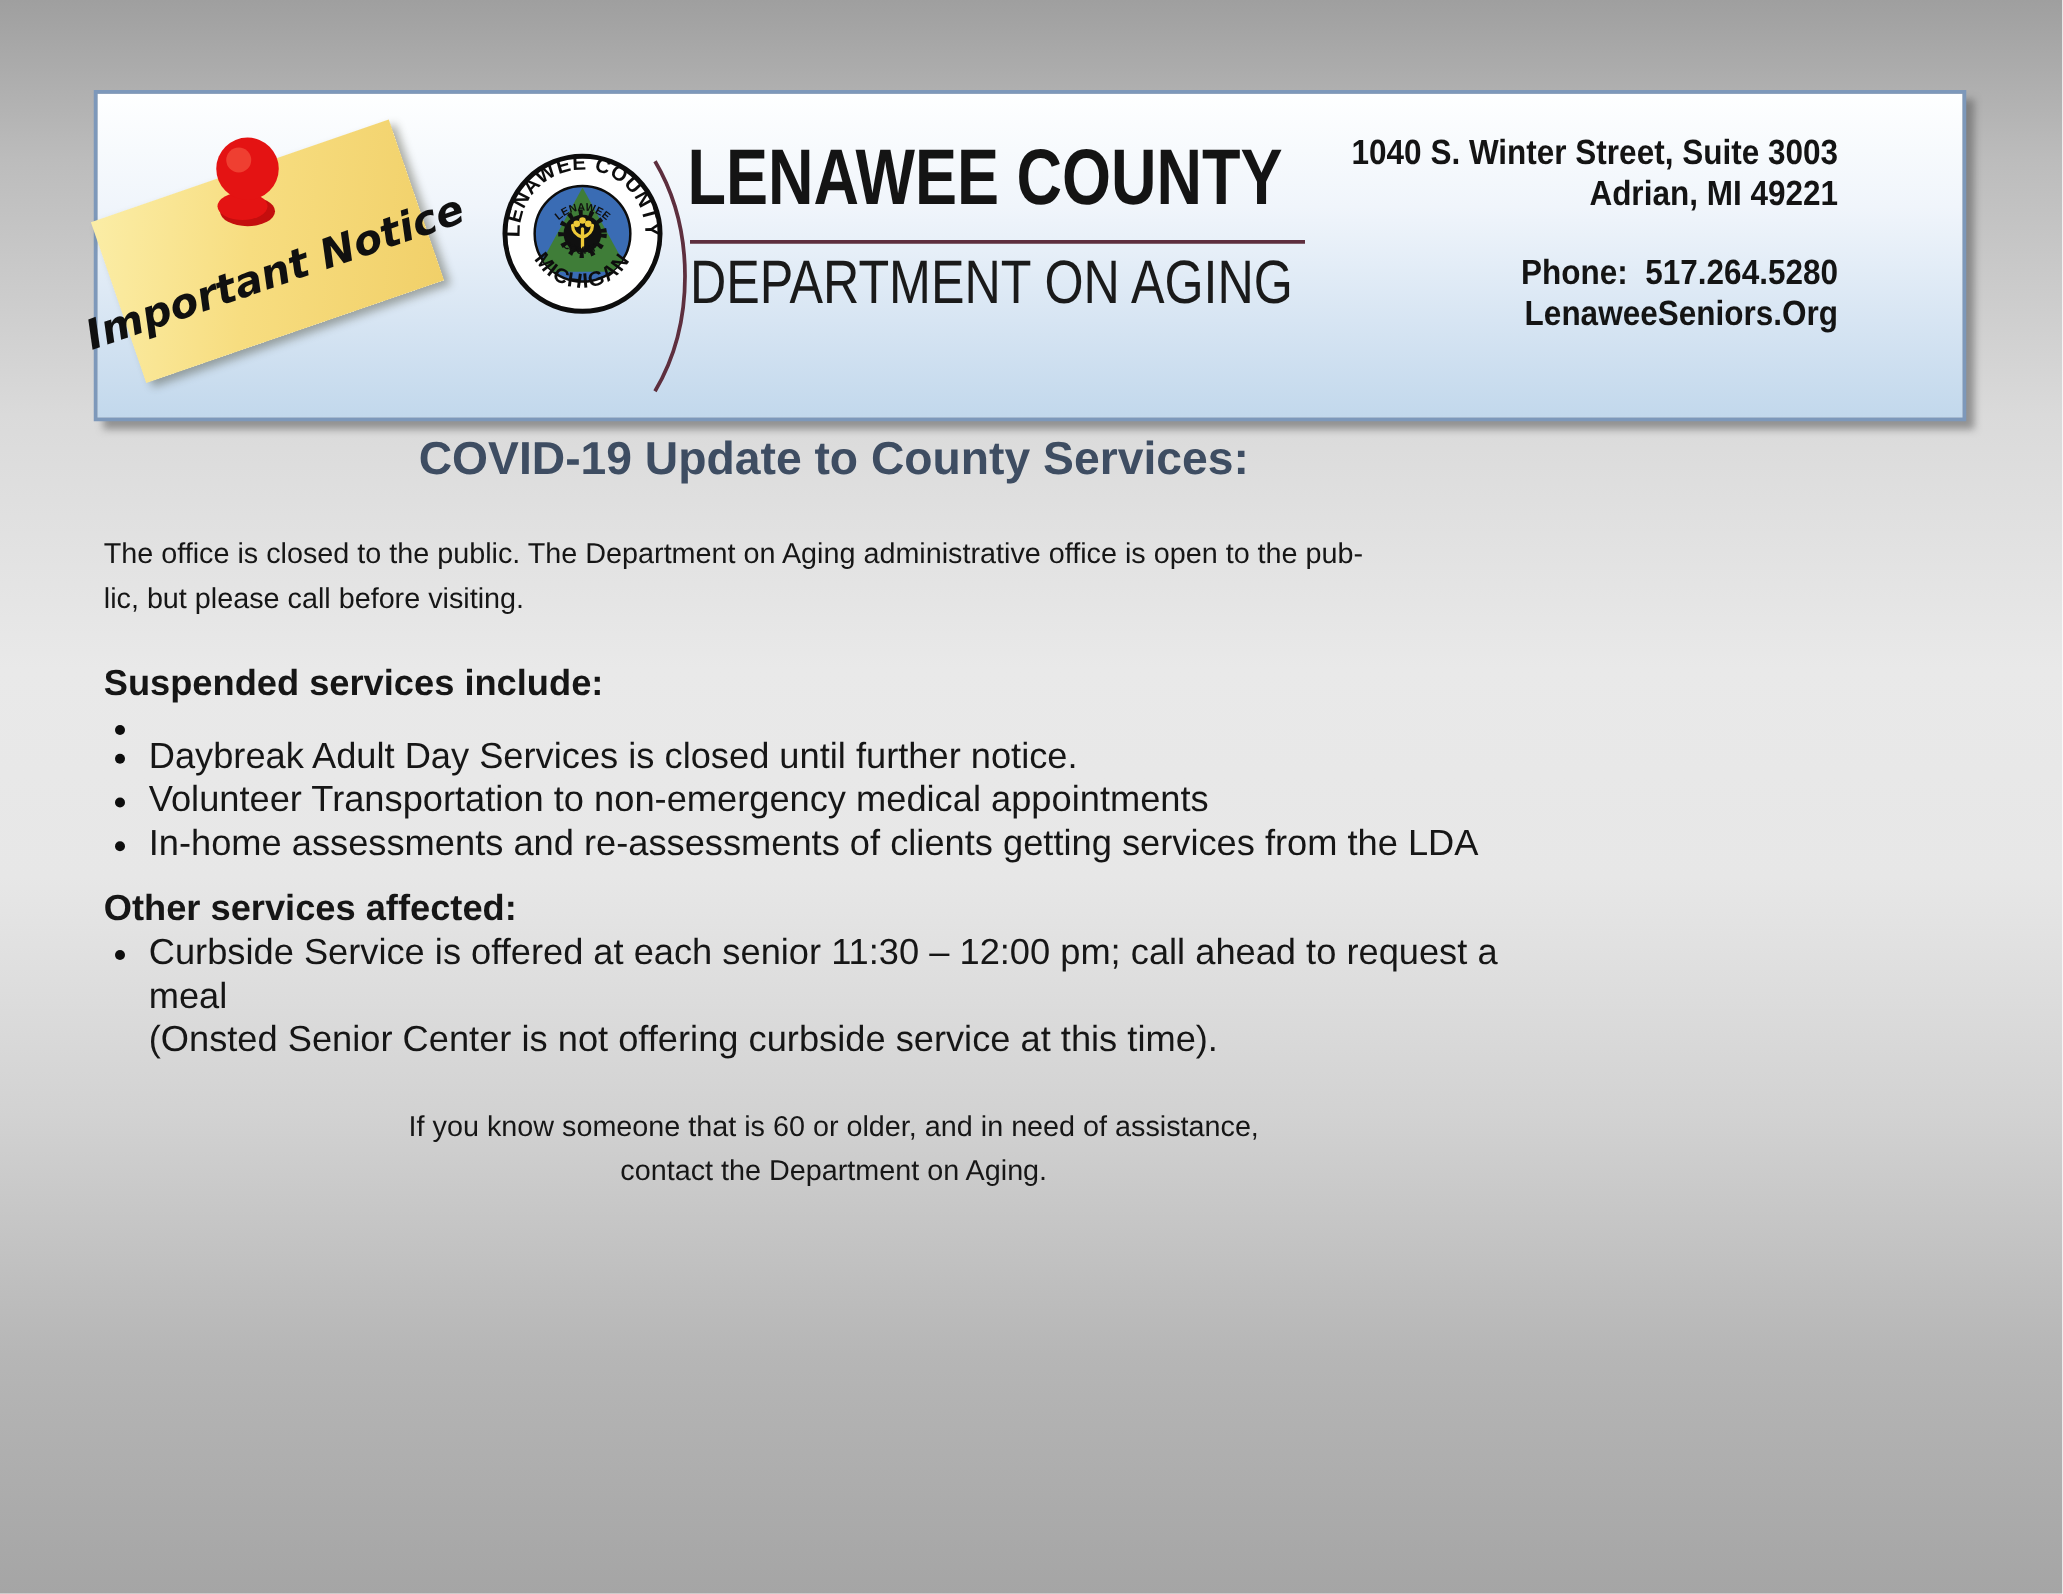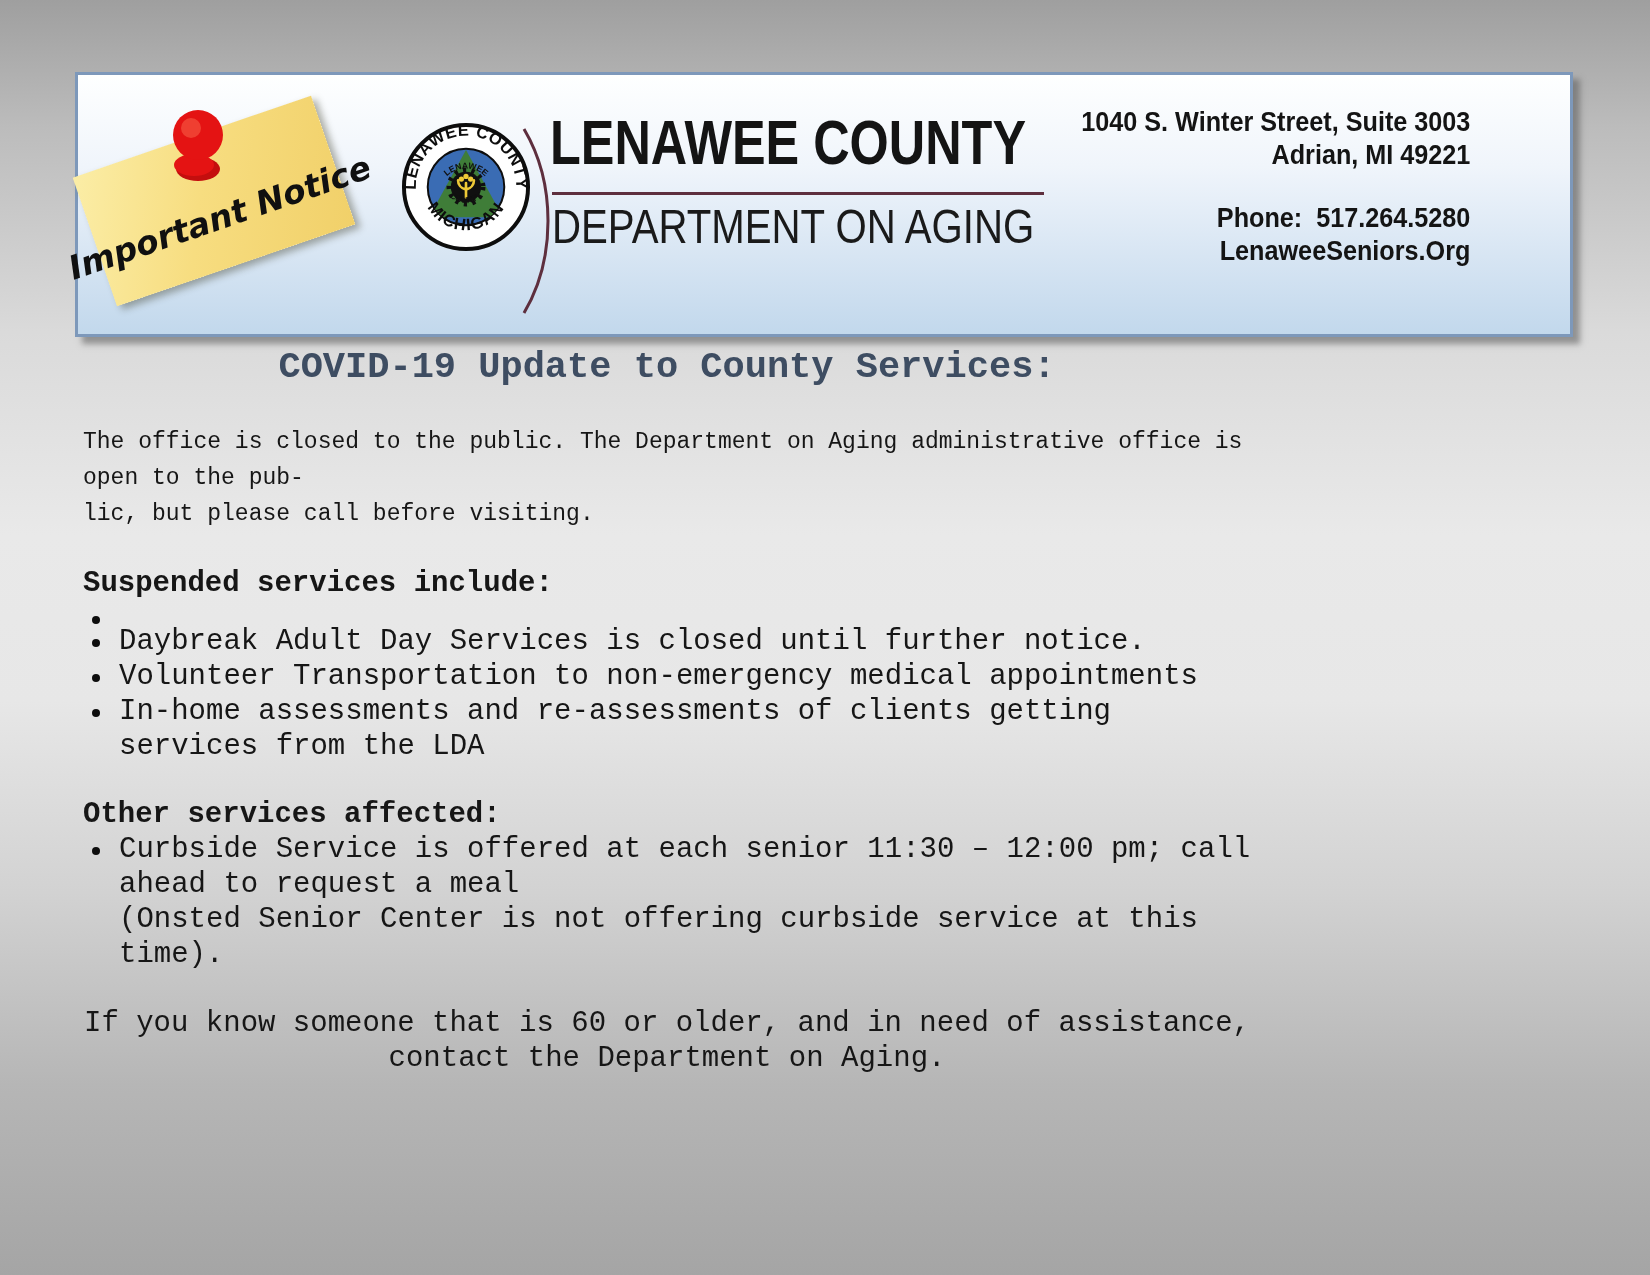--- a/index.html
+++ b/index.html
@@ -62,44 +62,44 @@
   .contact {
     position:absolute; right:100px; top:30px;
     text-align:right; font-weight:bold; color:#141414;
     font-size:28px; line-height:33px;
     transform:scaleX(0.90); transform-origin:right top;
   }
   .addr-line { white-space:pre; }
   .contact .gap { height:30px; }
 
   
-  .main { position:absolute; left:0; top:337px; width:1334px;font-family:Liberation Mono, monospace; }
+  .main { position:absolute; left:0; top:337px; width:1334px; }
   .page-title {
     margin-top:9px; text-align:center;
     font-size:37px; font-weight:bold; color:#3e4d62;
   }
   .intro {
     margin:36px 83px 0 83px;
     font-size:23px; line-height:36px; white-space:pre-line;
   }
   .sec-heading {
     margin:34px 83px 0 83px;
     font-size:29px; line-height:35px; font-weight:bold;
   }
   ul.blist { list-style:none; margin:0 83px; }
   ul.blist li { display:flex; font-size:29px; line-height:35px; }
   .dot {
     flex:none; width:8px; height:8px; border-radius:50%;
     background:#0d0d0d; margin:15px 0 0 9px;
   }
   .li-text { margin-left:19px; white-space:pre-line; }
-  .other-heading { margin-top:33px; }
+  .other-heading { margin-top:17px; }
   .closing {
     margin-top:34px; text-align:center;
-    font-size:29px; line-height:35px; white-space:pre-line;
+    font-size:23px; line-height:35px; white-space:pre-line;
   }
 </style>
 </head>
 <body>
 
 <div class="page">
 
   <div class="header-box">
 
     <div class="note">

